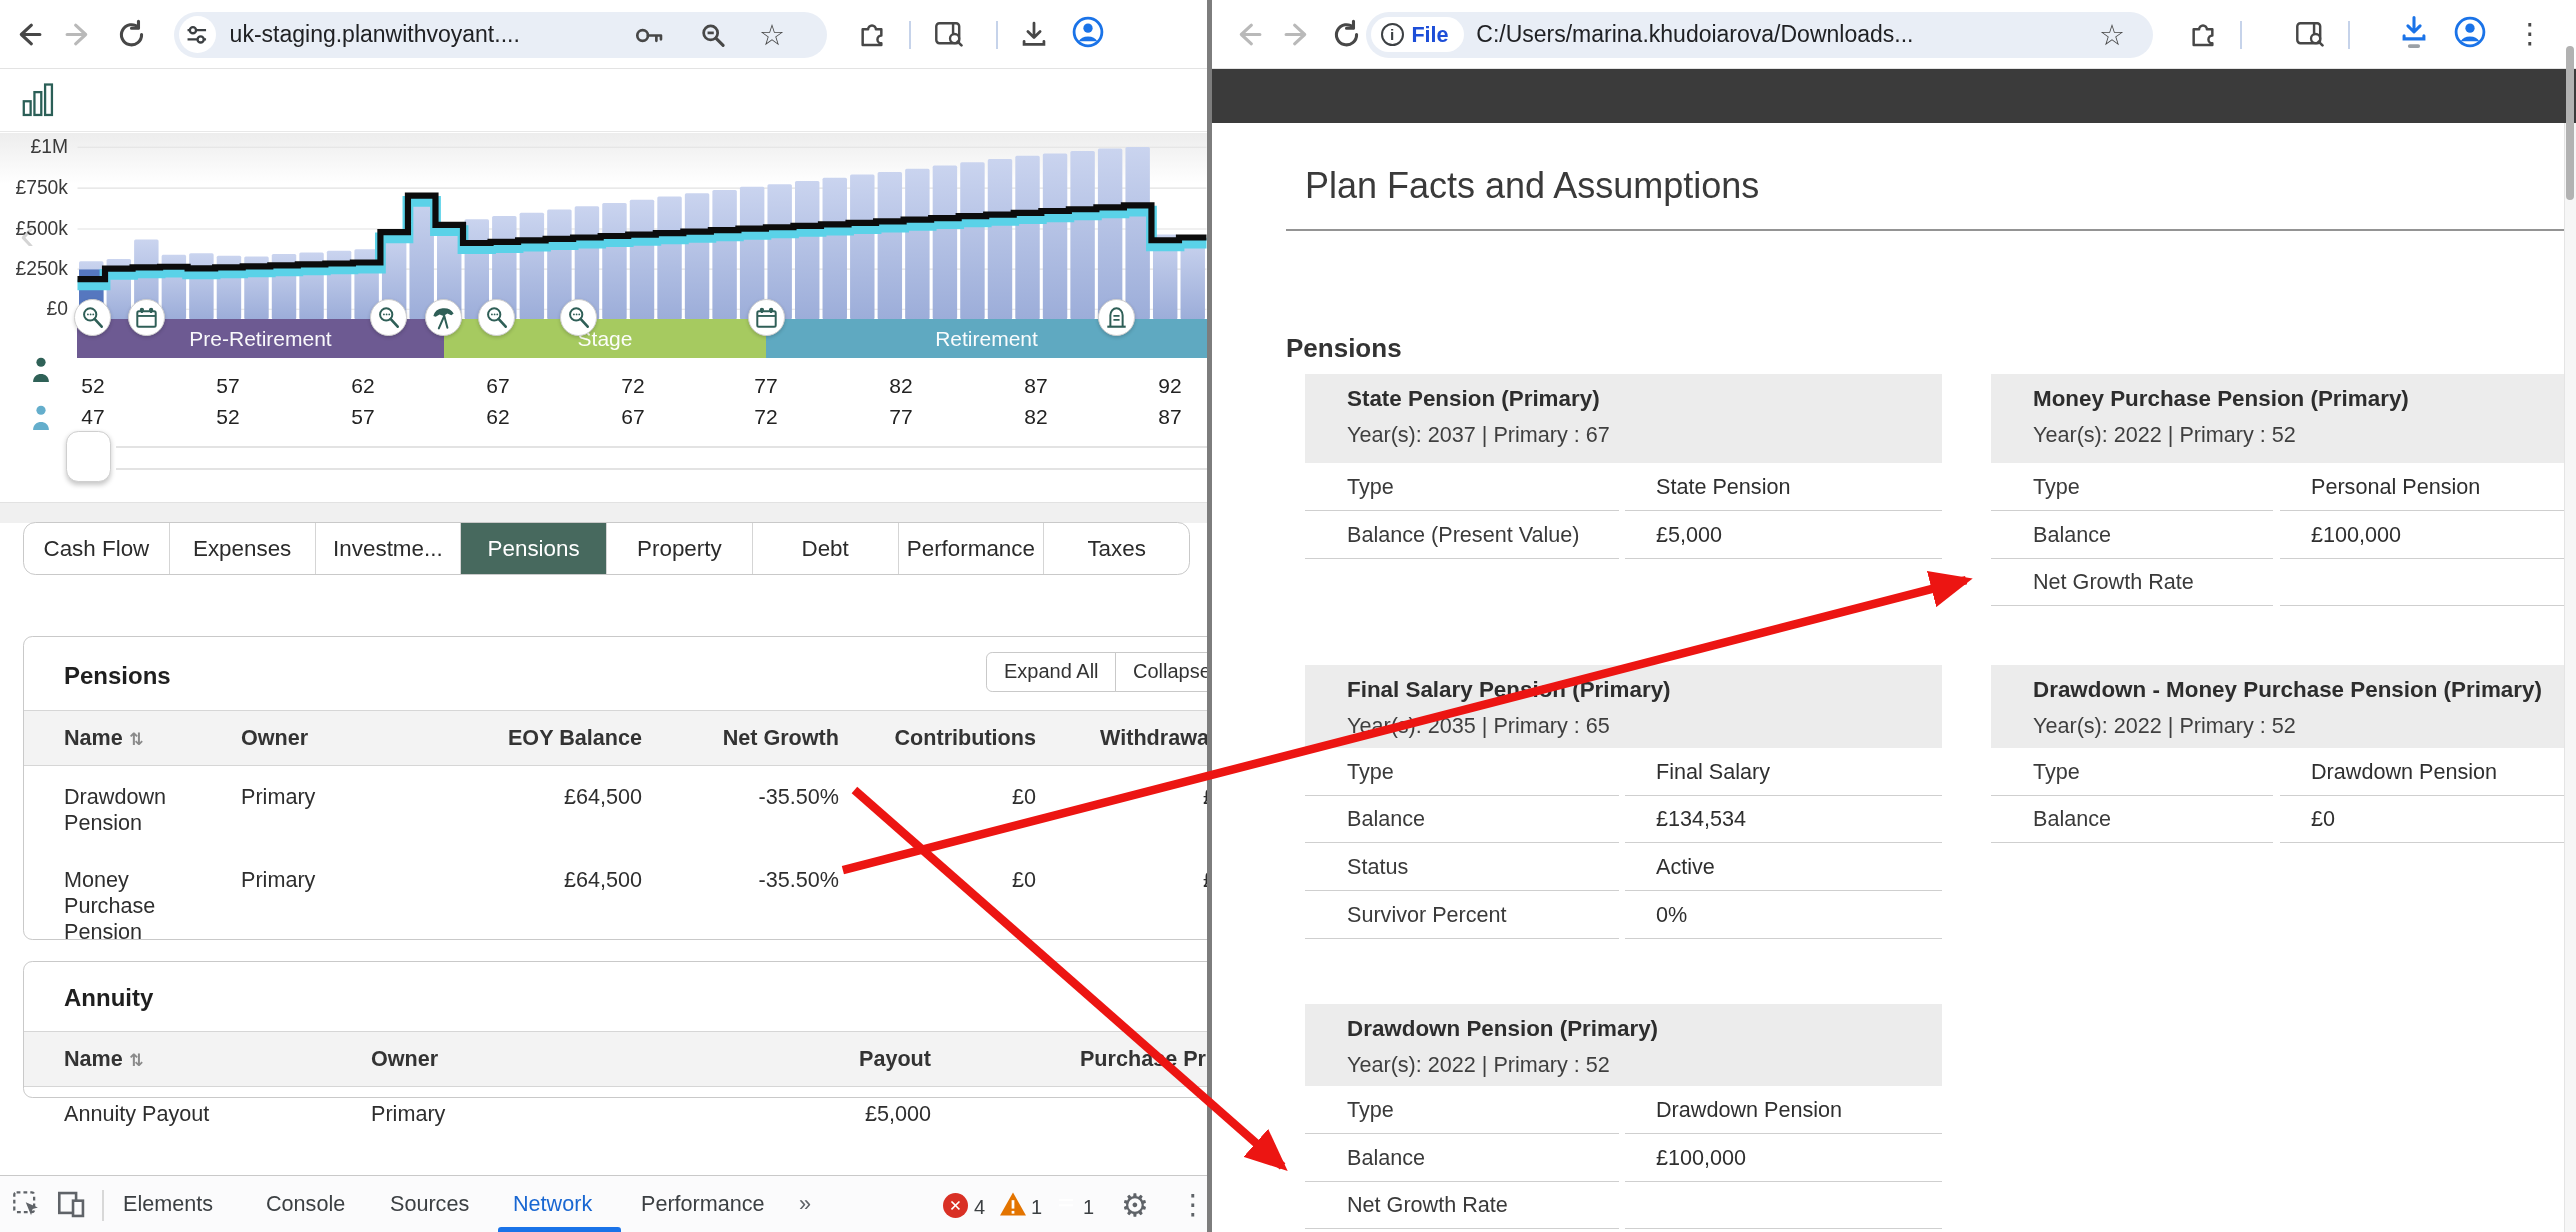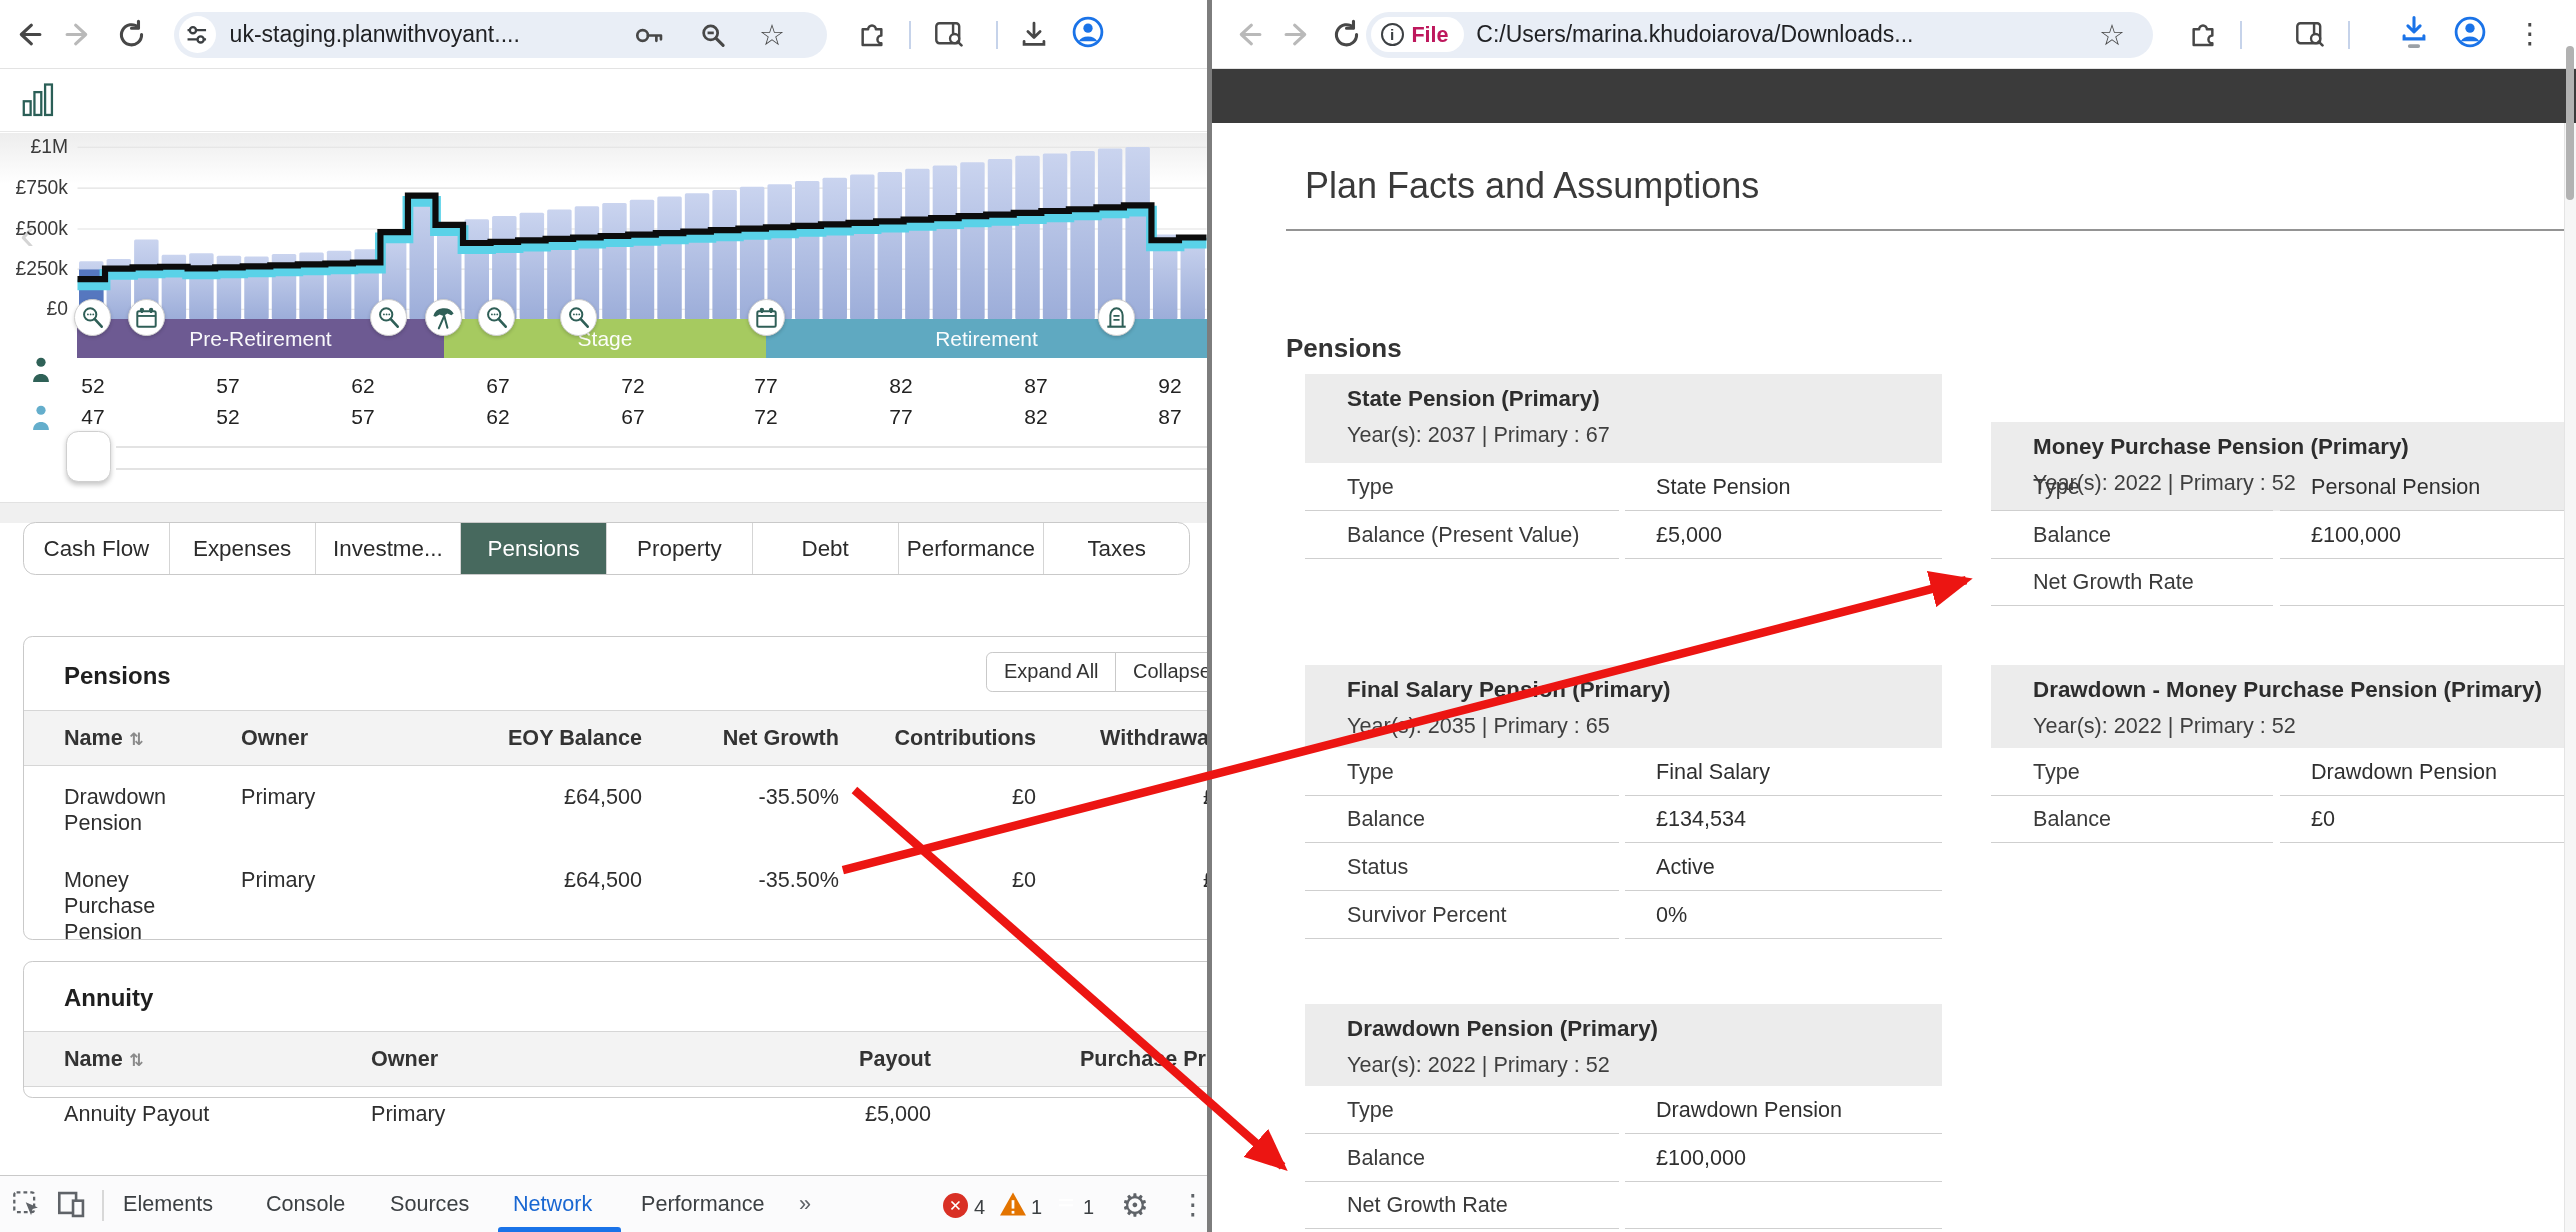--- a/index.html
+++ b/index.html
@@ -526,21 +526,21 @@
     </div>
     <div class="nav-ic abs" style="left:117px;top:17px;">
       <svg width="31" height="31" viewBox="0 0 40 40">
           <path d="M33 20 A13 13 0 1 1 29 11" stroke="#474747" stroke-width="4" fill="none" stroke-linecap="round"></path>
           <path d="M29 3 V12 H20" stroke="#474747" stroke-width="4" fill="none" stroke-linecap="round" stroke-linejoin="round"></path>
         </svg>
     </div>
     <div class="url-pill abs" style="left:154px;top:11.6px;width:787px;">
       <span class="file-chip" style="margin-left:5.4px;">
         <span class="info-circ">i</span>
-        <span style="font-size:21.6px;font-weight:bold;color:#be185d;">File</span>
+        <span style="font-size:21.6px;font-weight:bold;color:#1d4ed8;">File</span>
       </span>
       <span class="url-text" style="margin-left:12.3px;">C:/Users/marina.khudoiarova/Downloads...</span>
       <span class="abs" style="left:733px;top:6.2px;font-size:29px;color:#474747;">☆</span>
     </div>
     <div class="nav-ic abs" style="left:974px;top:17px;">
       <svg width="28" height="28" viewBox="0 0 36 36">
           <path d="M6 12 h7 a5 5 0 1 1 10 0 h7 v8 a5 5 0 1 0 0 10 v2 H6 z" stroke="#474747" stroke-width="3.2" fill="none" stroke-linejoin="round"></path>
         </svg>
     </div>
     <div class="chrome-sep abs" style="left:1028px;top:21px;"></div>
@@ -639,21 +639,21 @@
           <div class="pcard-head" style="height: 89px;">
             <span class="pcard-title" style="top: 12.3px;">State Pension (Primary)</span>
             <span class="pcard-sub" style="top: 48px;">Year(s): 2037 | Primary : 67</span>
           </div>
           <div class="prow-label" style="top: 89px; width: 314px;">Type</div>
           <div class="prow-value" style="top: 89px; left: 320px; width: 317px;">State Pension</div>
           <div class="prow-label" style="top: 137px; width: 314px;">Balance (Present Value)</div>
           <div class="prow-value" style="top: 137px; left: 320px; width: 317px;">£5,000</div>
         </div>
         <div class="pcard abs" style="left: 779px; top: 251px; width: 573px;">
-          <div class="pcard-head" style="height: 89px; margin-top: 48px;">
+          <div class="pcard-head" style="height: 89px;">
             <span class="pcard-title" style="top: 12.3px;">Money Purchase Pension (Primary)</span>
             <span class="pcard-sub" style="top: 48px;">Year(s): 2022 | Primary : 52</span>
           </div>
           <div class="prow-label" style="top: 89px; width: 282px;">Type</div>
           <div class="prow-value" style="top: 89px; left: 289px; width: 284px;">Personal Pension</div>
           <div class="prow-label" style="top: 137px; width: 282px;">Balance</div>
           <div class="prow-value" style="top: 137px; left: 289px; width: 284px;">£100,000</div>
           <div class="prow-label" style="top: 184px; width: 282px;">Net Growth Rate</div>
           <div class="prow-value" style="top: 184px; left: 289px; width: 284px;"></div>
         </div>

